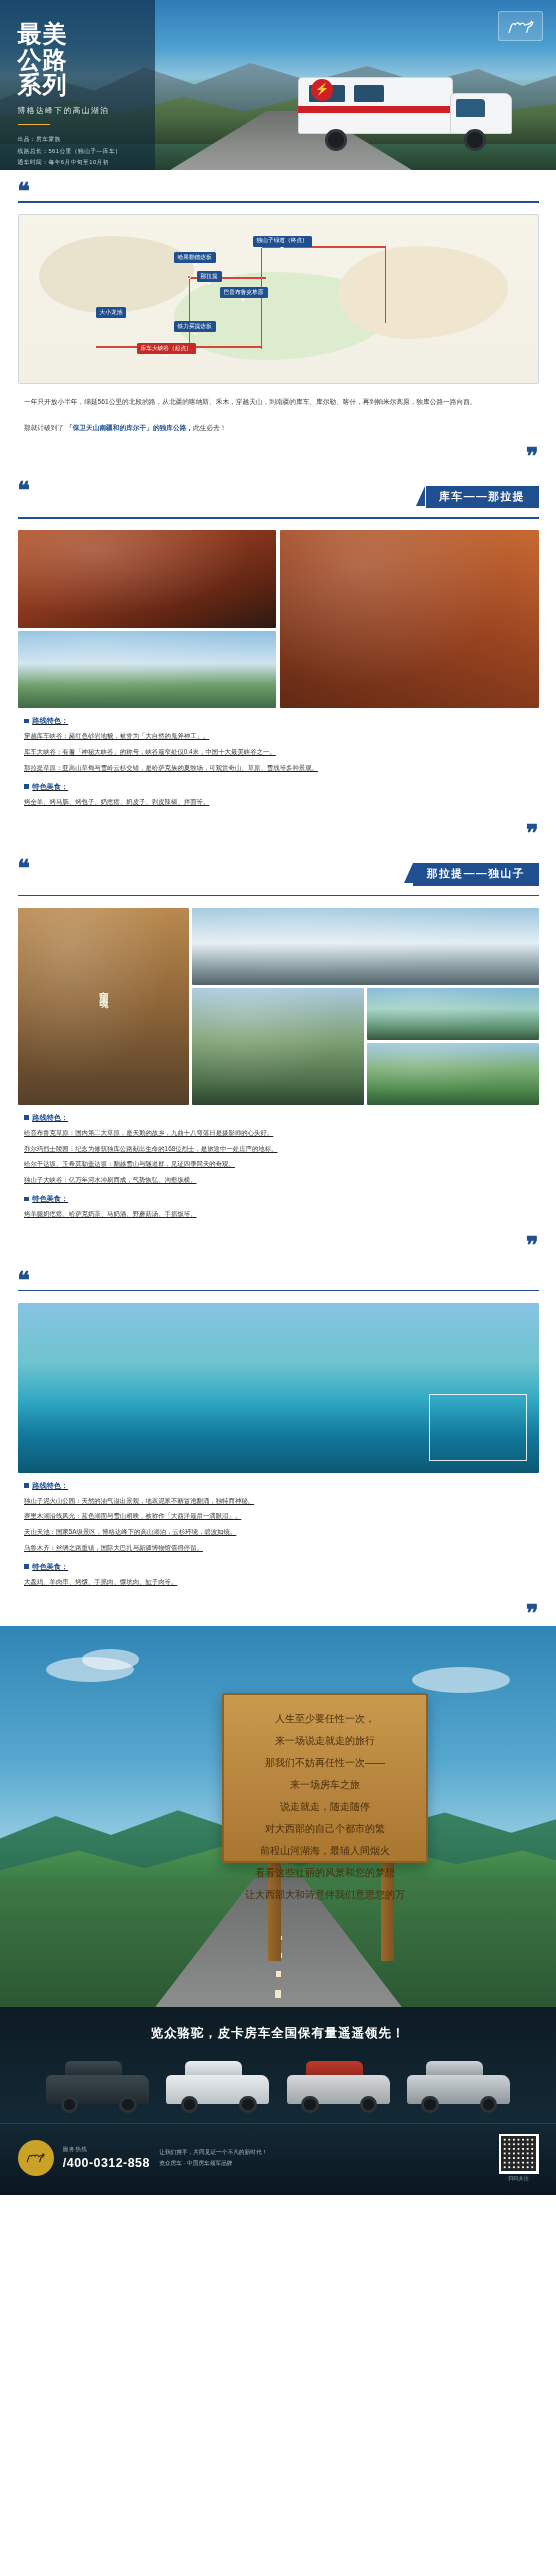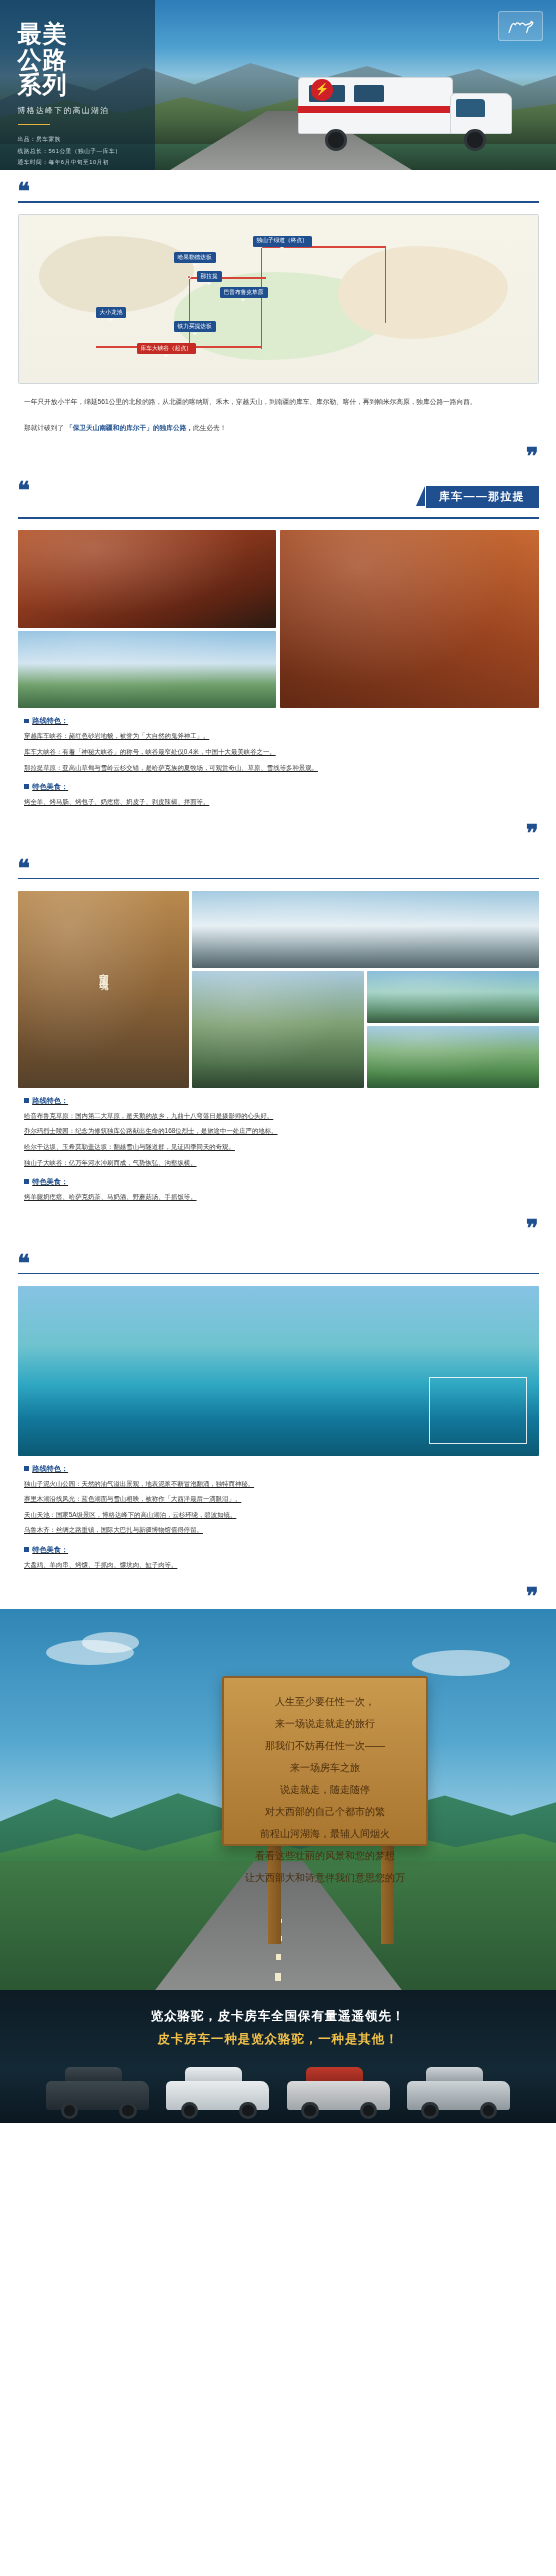--- a/index.html
+++ b/index.html
@@ -330,20 +330,23 @@
 
     <div class="quote-wrap">
       <div class="qmark close">❞</div>
     </div>
   </div>
 
   <div class="section">
     <div class="quote-wrap">
       <span class="qmark">❝</span>
     </div>
+    <div class="sec-head">
+      <div class="sec-title">那拉提——独山子</div>
+    </div>
     <div class="sec-underline"></div>
 
     <div class="grid g-nala">
       <div class="photo ph-mono n1">
         <div class="mono-text">守望天山魂</div>
       </div>
       <div class="photo ph-glacier n2"></div>
       <div class="photo ph-valley n3"></div>
       <div class="photo ph-river n4"></div>
       <div class="photo ph-grass n5"></div>
@@ -427,21 +430,20 @@
       <p>说走就走，随走随停</p>
       <p>对大西部的自己个都市的繁</p>
       <p>前程山河湖海，最辅人间烟火</p>
       <p>看看这些壮丽的风景和您的梦想</p>
       <p>让大西部大和诗意伴我们意思您的万</p>
     </div>
   </div>
 
   <div class="promo">
     <div class="promo-h1">览众骆驼，皮卡房车全国保有量遥遥领先！</div>
-    <div class="promo-h2">皮卡房车一种是览众骆驼，一种是其他！</div>
 
     <div class="promo-cars">
       <div class="car c-dark">
         <div class="car-top"></div>
         <div class="car-body"></div>
         <div class="car-wh a"></div>
         <div class="car-wh b"></div>
       </div>
       <div class="car c-white">
         <div class="car-top"></div>
@@ -456,16 +458,37 @@
         <div class="car-wh b"></div>
       </div>
       <div class="car c-silver">
         <div class="car-top"></div>
         <div class="car-body"></div>
         <div class="car-wh a"></div>
         <div class="car-wh b"></div>
       </div>
     </div>
 
+    <div class="promo-foot">
+      <div class="foot-logo">
+        <svg width="20.6" height="13.4" viewBox="0 0 56 34">
+          <path d="M6 28 L10 16 Q13 8 18 13 Q22 6 27 13 Q32 6 37 14 L42 12 Q48 12 49 7 L52 9 Q50 16 43 18 L40 28" fill="none" stroke="#3a2a05" stroke-width="3" stroke-linecap="round"></path>
+        </svg>
+      </div>
+      <div class="foot-phone">
+        <small>服务热线</small>
+        <span>/400-0312-858</span>
+      </div>
+      <div class="foot-mid">
+        <div>让我们携手，共同见证一个不凡的新时代！</div>
+        <div>览众房车 · 中国房车领军品牌</div>
+      </div>
+      <div>
+        <div class="qr">
+            <div class="qr-in"></div>
+          </div>
+        <div class="qr-label">扫码关注</div>
+      </div>
+    </div>
   </div>
 
 </div>
 
 
 </body></html>

